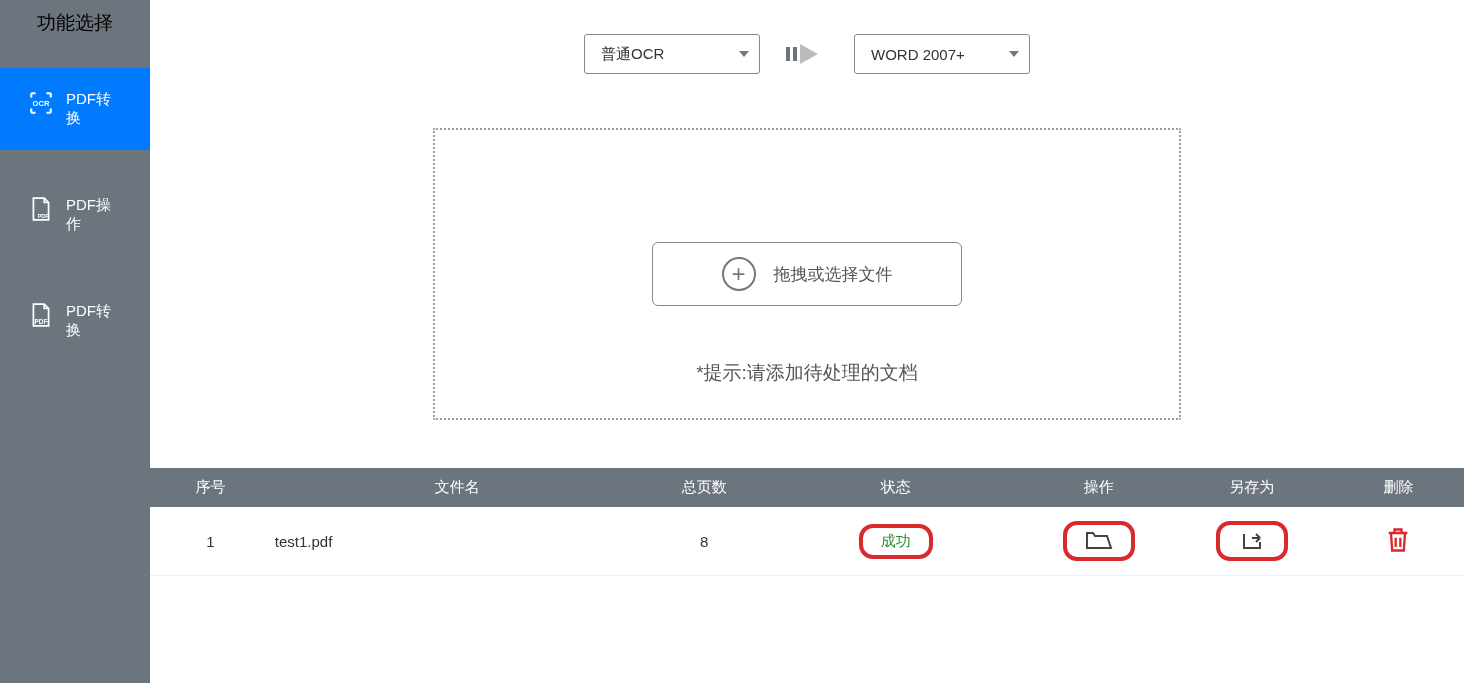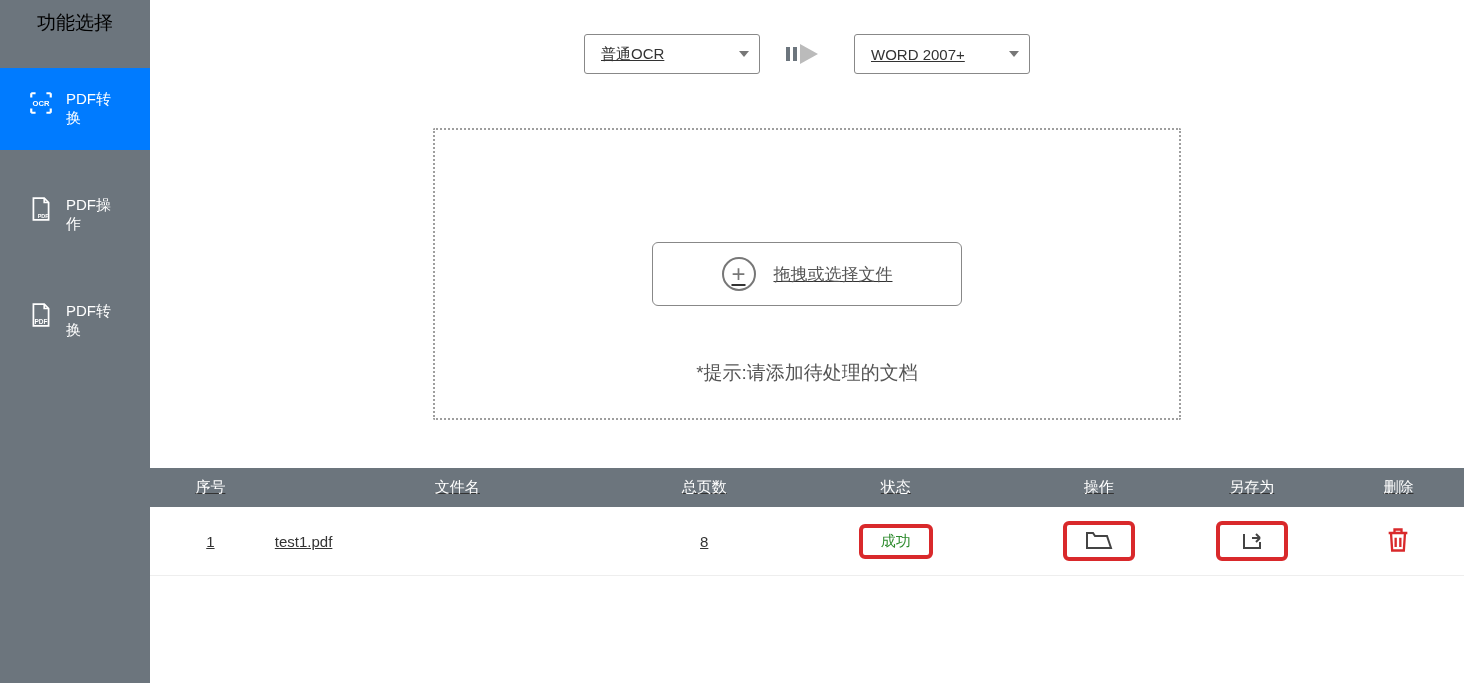--- a/index.html
+++ b/index.html
@@ -37,21 +37,20 @@
     }
     .sidebar-item.active {
       background: #007bff;
     }
     .sidebar-icon { width: 26px; height: 26px; flex-shrink: 0; }
     .main {
       flex: 1;
       background: #ffffff;
       display: flex;
       flex-direction: column;
-      text-decoration: underline;
     }
     .top-row {
       display: flex;
       align-items: center;
       justify-content: center;
       gap: 24px;
       padding-top: 34px;
     }
     .dropdown {
       border: 1px solid #888;
@@ -148,21 +147,21 @@
     }
     .col-seq { width: 130px; }
     .col-name { width: 400px; text-align: left; padding-left: 4px; }
     .col-pages { width: 130px; }
     .col-status { width: 280px; }
     .col-action { width: 150px; }
     .col-save { width: 170px; }
     .col-delete { width: 140px; }
     td.col-name { text-align: left; }
     .status-text { color: #2e8b2e; display: inline-block; }
-    .red-box { border: 4px solid #d9292b; border-radius: 6px; padding: 4px 18px; display: inline-flex; align-items: center; justify-content: center; }
+    .red-box { border: 4px solid #d9292b; border-radius: 14px; padding: 4px 18px; display: inline-flex; align-items: center; justify-content: center; }
     .action-icon { width: 28px; height: 24px; display: inline-block; }
     .delete-icon { color: #d9292b; }
   </style>
 </head>
 <body>
 
 <div class="sidebar">
   <div class="sidebar-header">功能选择</div>
 
   <div class="sidebar-item active">

